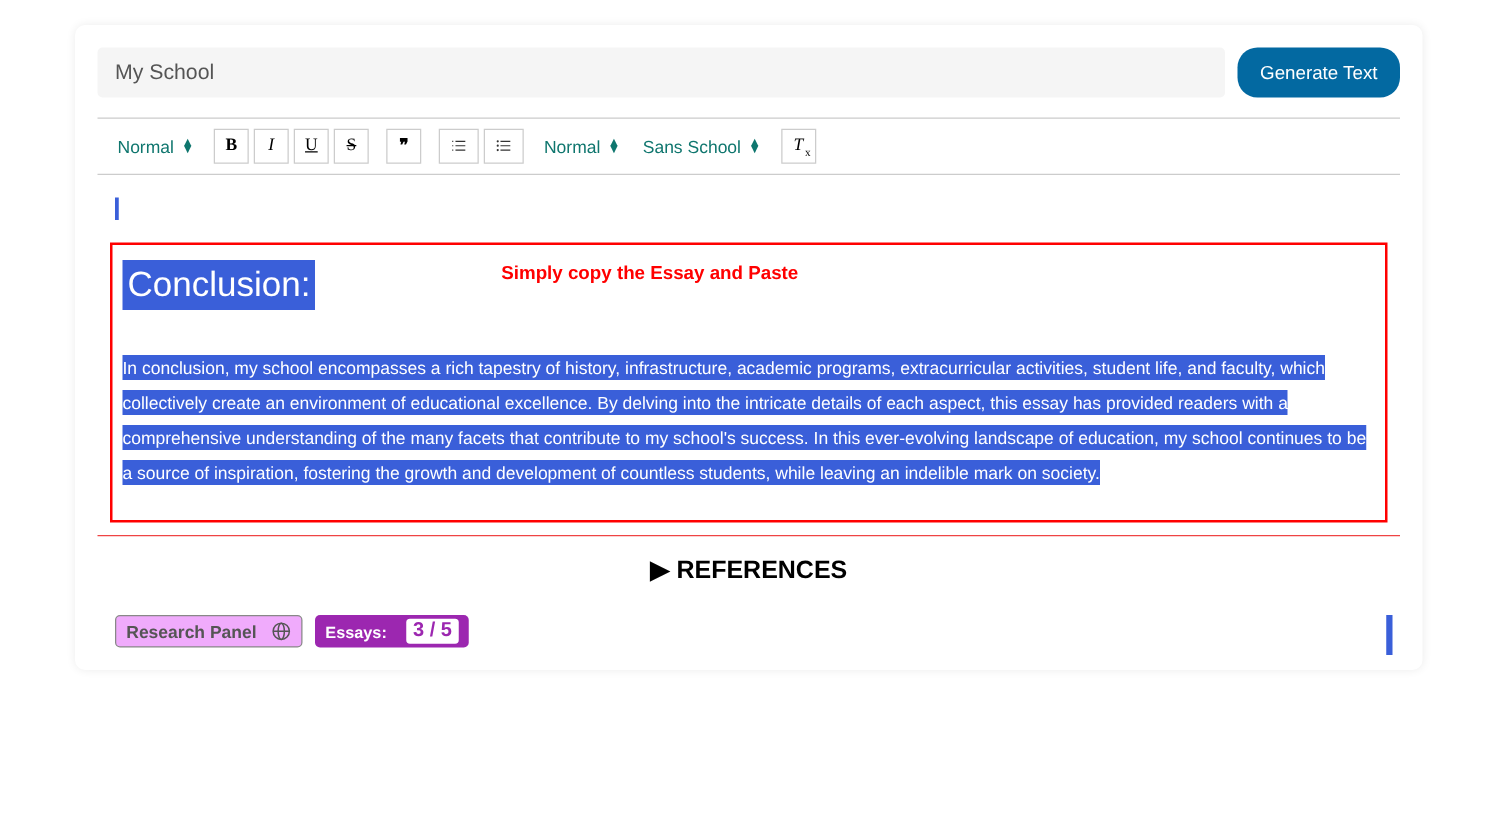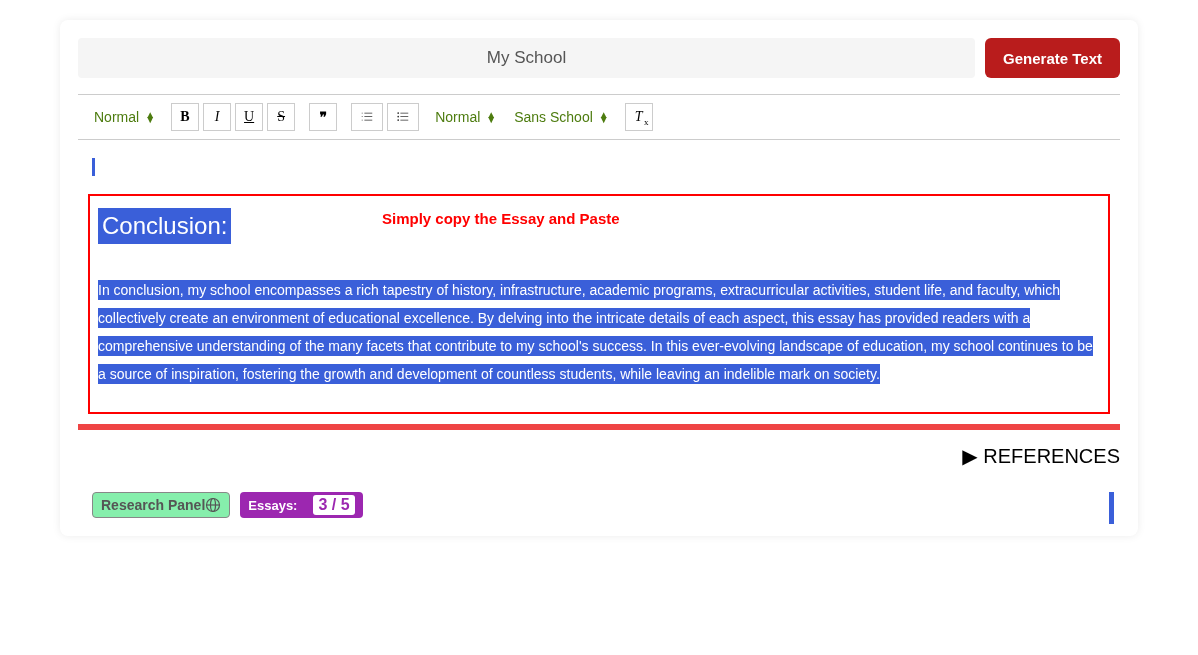--- a/index.html
+++ b/index.html
@@ -24,46 +24,45 @@
       margin-bottom: 16px;
     }
     .topic-input {
       flex: 1;
       padding: 10px 14px;
       border: none;
       background: #f5f5f5;
       border-radius: 4px;
       font-size: 17px;
       color: #555;
-      text-align: center;
     }
     .generate-btn {
-      background: #b91c1c;
+      background: #0369a1;
       color: #fff;
       border: none;
       padding: 10px 18px;
-      border-radius: 6px;
+      border-radius: 16px;
       font-size: 15px;
-      font-weight: bold;
+      font-weight: normal;
       cursor: pointer;
     }
     .toolbar {
       display: flex;
       align-items: center;
       gap: 14px;
       padding: 8px 14px;
       border-top: 1px solid #ccc;
       border-bottom: 1px solid #ccc;
     }
     .tb-select {
       display: flex;
       align-items: center;
       gap: 6px;
       font-size: 14px;
-      color: #4d7c0f;
+      color: #0f766e;
       cursor: pointer;
       padding: 4px 2px;
     }
     .tb-select .sort-icon {
       font-size: 10px;
       display: flex;
       flex-direction: column;
       line-height: 5px;
     }
     .tb-group {
@@ -100,28 +99,28 @@
       width: 3px;
       height: 18px;
       background: #3a5fd9;
       margin-bottom: 18px;
       margin-left: 4px;
     }
     .conclusion-label {
       display: inline-block;
       background: #3a5fd9;
       color: #fff;
-      font-size: 24px;
+      font-size: 28px;
       padding: 4px 4px;
       font-family: "Segoe UI", Arial, sans-serif;
     }
     .copy-hint {
       position: absolute;
       top: 14px;
-      left: 292px;
+      left: 311px;
       color: red;
       font-size: 15px;
       font-weight: 600;
       font-family: "Segoe UI", Arial, sans-serif;
     }
     .essay-text {
       margin-top: 32px;
       font-size: 14px;
       line-height: 2.0;
       font-family: "Segoe UI", Arial, sans-serif;
@@ -135,39 +134,39 @@
     }
     .right-cursor {
       position: absolute;
       right: -6px;
       top: 296px;
       width: 5px;
       height: 32px;
       background: #3a5fd9;
     }
     .references {
-      text-align: right;
+      text-align: center;
       font-size: 20px;
-      font-weight: normal;
+      font-weight: bold;
       padding: 14px 0;
-      border-top: 6px solid #ef4444;
+      border-top: 1px solid #ef4444;
       cursor: pointer;
     }
     .bottom-bar {
       display: flex;
       align-items: center;
       gap: 10px;
       padding: 10px 14px 0 14px;
     }
     .research-btn {
       display: flex;
       align-items: center;
-      gap: 0;
+      gap: 12px;
       border: 1px solid #888;
-      background: #86efac;
+      background: #f0abfc;
       padding: 4px 8px;
       border-radius: 4px;
       font-size: 14px;
       font-weight: bold;
       color: #555;
       cursor: pointer;
     }
     .essays-badge {
       background: #9c27b0;
       color: #fff;

